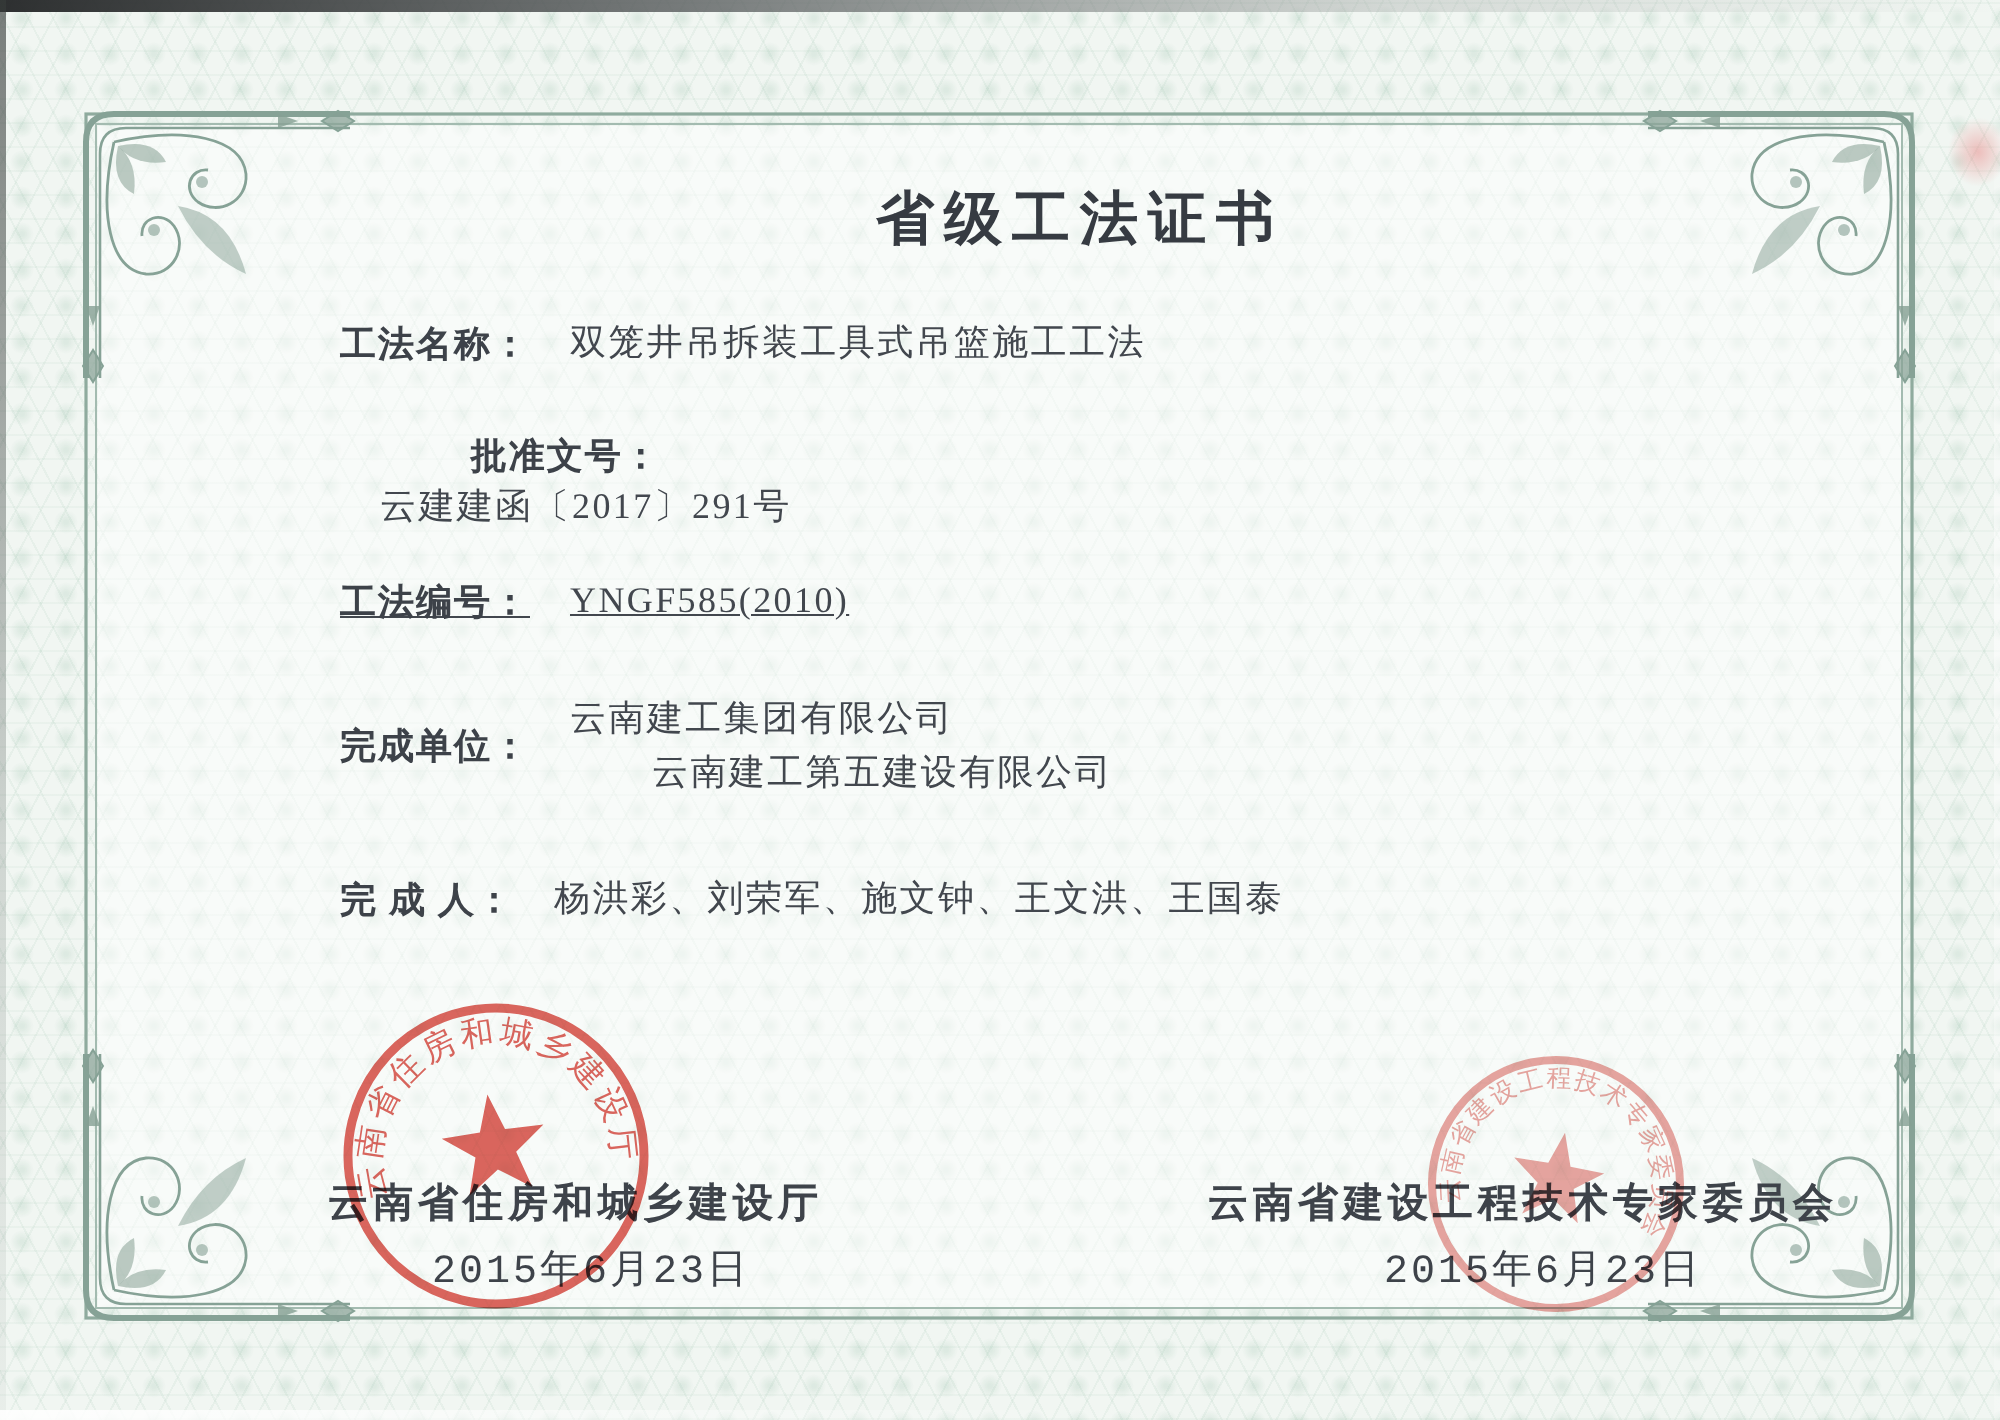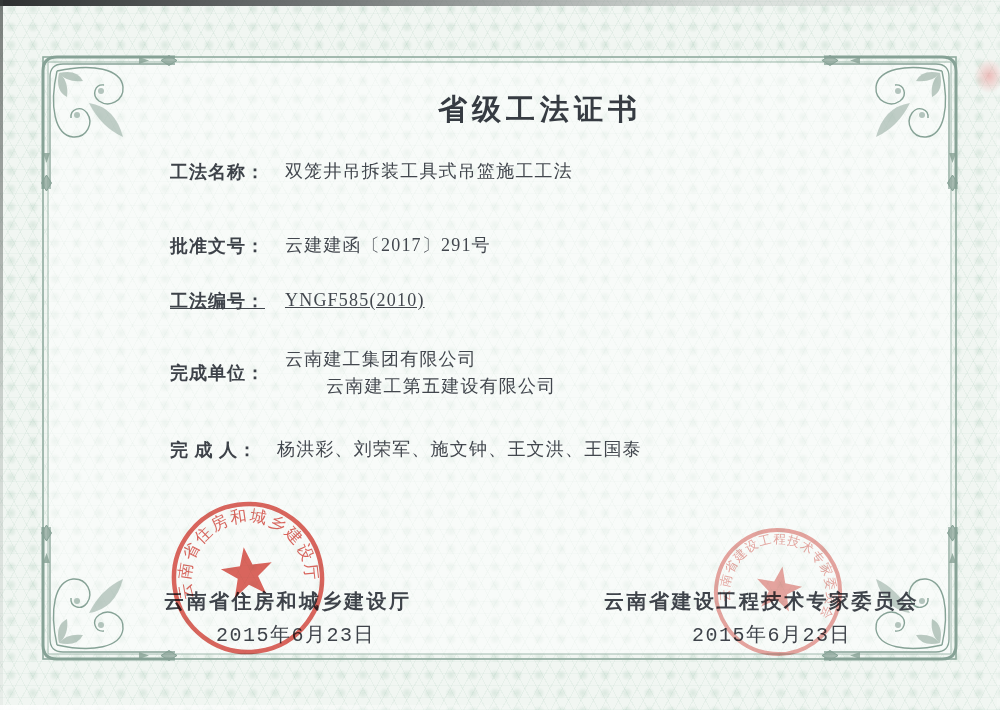--- a/index.html
+++ b/index.html
@@ -37,21 +37,21 @@
   .title{
     position:absolute;left:4px;top:90px;width:100%;
     text-align:center;font-size:29px;font-weight:bold;
     letter-spacing:5px;color:#363b42;margin-left:36px;
   }
 
   .row{position:absolute;left:170px;font-size:18px;color:#42474e;display:flex;align-items:center;}
   .row .lbl{font-weight:bold;letter-spacing:1px;white-space:pre;color:#3d4249;}
   .row .val{margin-left:20px;letter-spacing:1.2px;line-height:27px;}
   .row-1{top:158px;}
-  .row-2{top:232px;}
+  .row-2{top:216px;flex-direction:column;}
   .row-3{top:287px;text-decoration:underline;}
   .row-4{top:346px;}
   .row-5{top:436px;letter-spacing:1px;}
   .val2{display:block;margin-left:41px;}
 
   .sig{position:absolute;font-size:20px;color:#3e434a;}
   .sig.org{font-weight:bold;letter-spacing:2.5px;}
   .sig.date{letter-spacing:1.5px;font-family:Liberation Mono, monospace;}
   .sig-left-org{left:164px;top:588px;}
   .sig-left-date{left:216px;top:621px;}

